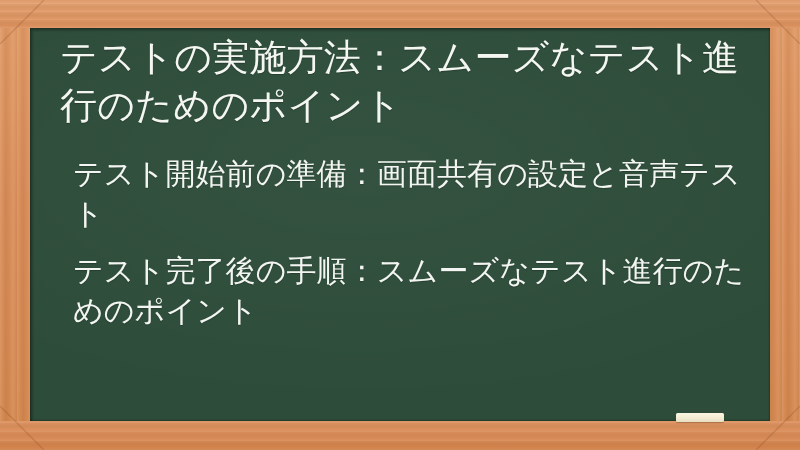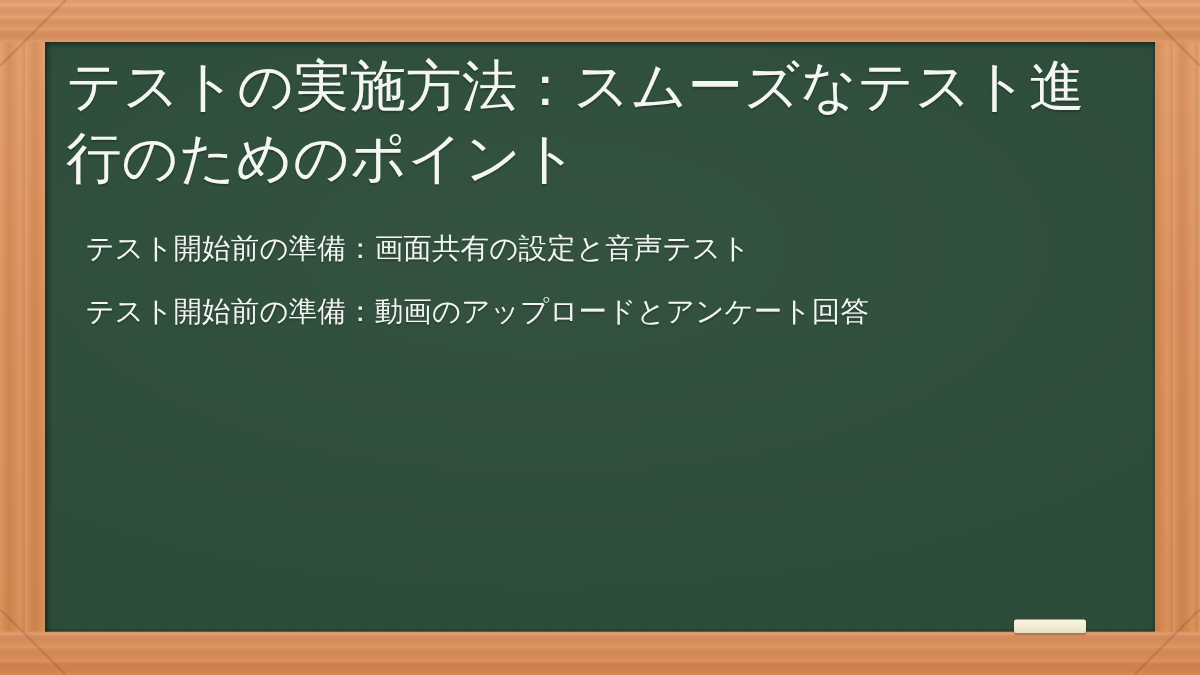--- a/index.html
+++ b/index.html
@@ -102,21 +102,21 @@
         rgba(255,255,255,0.00) 62%),
       #2d4c39;
     box-shadow:
       inset 2px 2px 3px rgba(0,0,0,0.38),
       inset -1px -1px 2px rgba(0,0,0,0.22);
     overflow: hidden;
   }
 
   .board-inner {
     position: absolute;
-    left: 0; top: 0;
+    left: 16px; top: 0;
     width: 652px;
     height: 393px;
     padding: 0;
   }
 
   
   .slide-title {
     position: absolute;
     left: 14px;
     top: 6px;
@@ -135,21 +135,21 @@
     position: absolute;
     left: 27px;
     top: 126px;
     width: 690px;
     margin: 0;
     padding: 0;
     list-style: none;
   }
   .point-item {
     color: #f2f5f1;
-    font-size: 19px;
+    font-size: 30px;
     line-height: 1.33;
     font-weight: 300;
     letter-spacing: 0.1px;
     margin: 0 0 17px 0;
     text-shadow: 0 1px 1px rgba(0,0,0,0.20);
   }
   .point-item:last-child { margin-bottom: 0; }
 
   
   .chalk-stick {
@@ -176,21 +176,21 @@
   <div class="miter miter-bl"></div>
   <div class="miter miter-br"></div>
 
   <div class="chalkboard">
     <div class="board-inner">
 
       <div class="slide-title">テストの実施方法：スムーズなテスト進行のためのポイント</div>
 
       <ul class="points-list">
         <li class="point-item">テスト開始前の準備：画面共有の設定と音声テスト</li>
-        <li class="point-item">テスト開始前の準備：動画のアップロードとアンケート回答</li>
+        <li class="point-item">テスト完了後の手順：スムーズなテスト進行のためのポイント</li>
       </ul>
 
     </div>
   </div>
 
   <div class="chalk-stick"></div>
 
 </div>
 
 </body></html>

